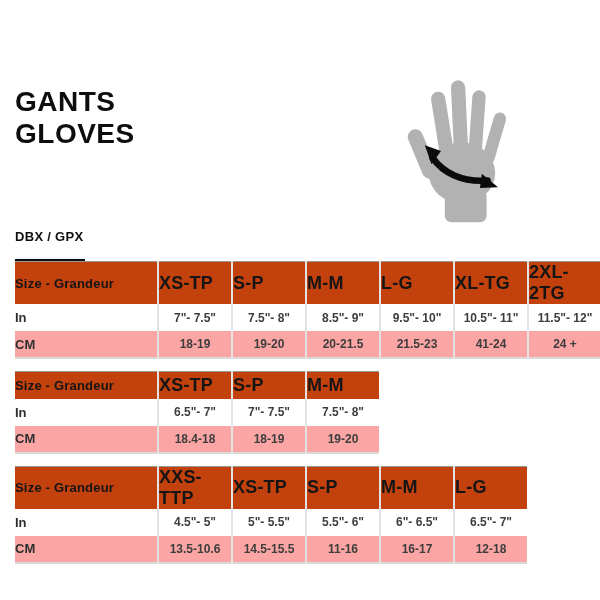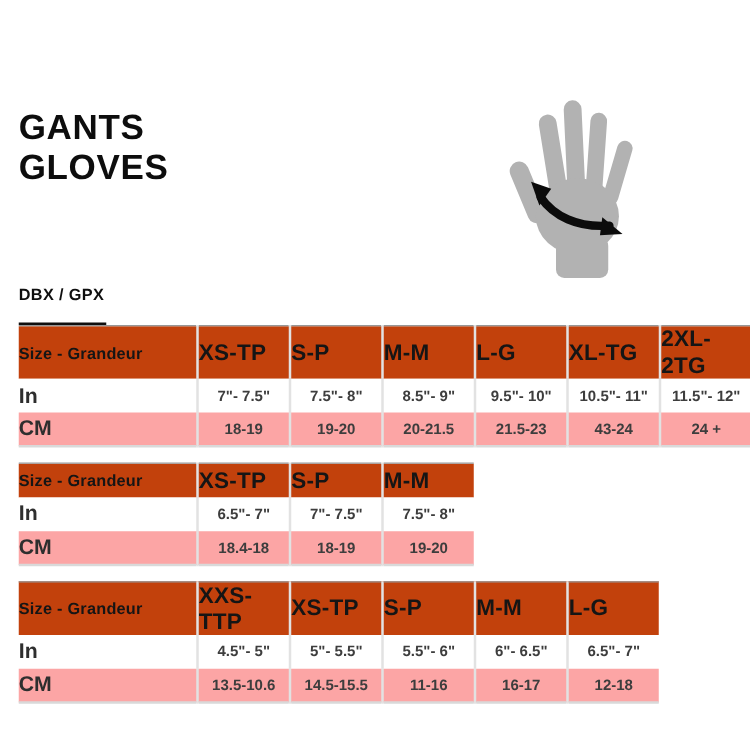--- a/index.html
+++ b/index.html
@@ -22,21 +22,21 @@
   table.size-table{border-collapse:collapse;table-layout:fixed;margin:0 0 12px 0;
                    border-bottom:2px solid #d9d9d9;}
   table.size-table tr{height:27px;}
   table.size-table thead tr{background:#c2410c;border-top:1px solid #979797;}
   table.size-table th,table.size-table td{padding:0;margin:0;vertical-align:middle;}
   th.label-col{width:142px;text-align:left;padding-left:10px;}
   thead th.label-col{font-size:13px;font-weight:800;color:#151515;letter-spacing:.2px;}
   thead th.size-col{font-size:18px;font-weight:800;color:#151515;text-align:left;
                     letter-spacing:.2px;}
   th.size-col,td.value-cell{width:72px;border-left:2px solid #e2e2e2;}
-  tbody th.row-label{font-size:17px;font-weight:700;color:#2e2e2e;}
+  tbody th.row-label{font-size:13px;font-weight:700;color:#2e2e2e;}
   td.value-cell{font-size:12px;font-weight:700;color:#3d3d3d;text-align:center;
                 white-space:nowrap;}
   tbody tr.row-in{background:#ffffff;}
   tbody tr.row-cm{background:#fca5a5;}
 </style>
 </head>
 <body>
 
 <div id="page">
 
@@ -90,21 +90,21 @@
               <td class="value-cell">9.5"- 10"</td>
               <td class="value-cell">10.5"- 11"</td>
               <td class="value-cell">11.5"- 12"</td>
             </tr>
             <tr class="row-cm">
               <th class="label-col row-label">CM</th>
               <td class="value-cell">18-19</td>
               <td class="value-cell">19-20</td>
               <td class="value-cell">20-21.5</td>
               <td class="value-cell">21.5-23</td>
-              <td class="value-cell">43-24</td>
+              <td class="value-cell">41-24</td>
               <td class="value-cell">24 +</td>
             </tr>
           </tbody>
         </table></section>
       <section><table class="size-table" style="width: 358px;">
           <thead>
             <tr>
               <th class="label-col">Size - Grandeur</th>
               <th class="size-col">XS-TP</th>
               <th class="size-col">S-P</th>

